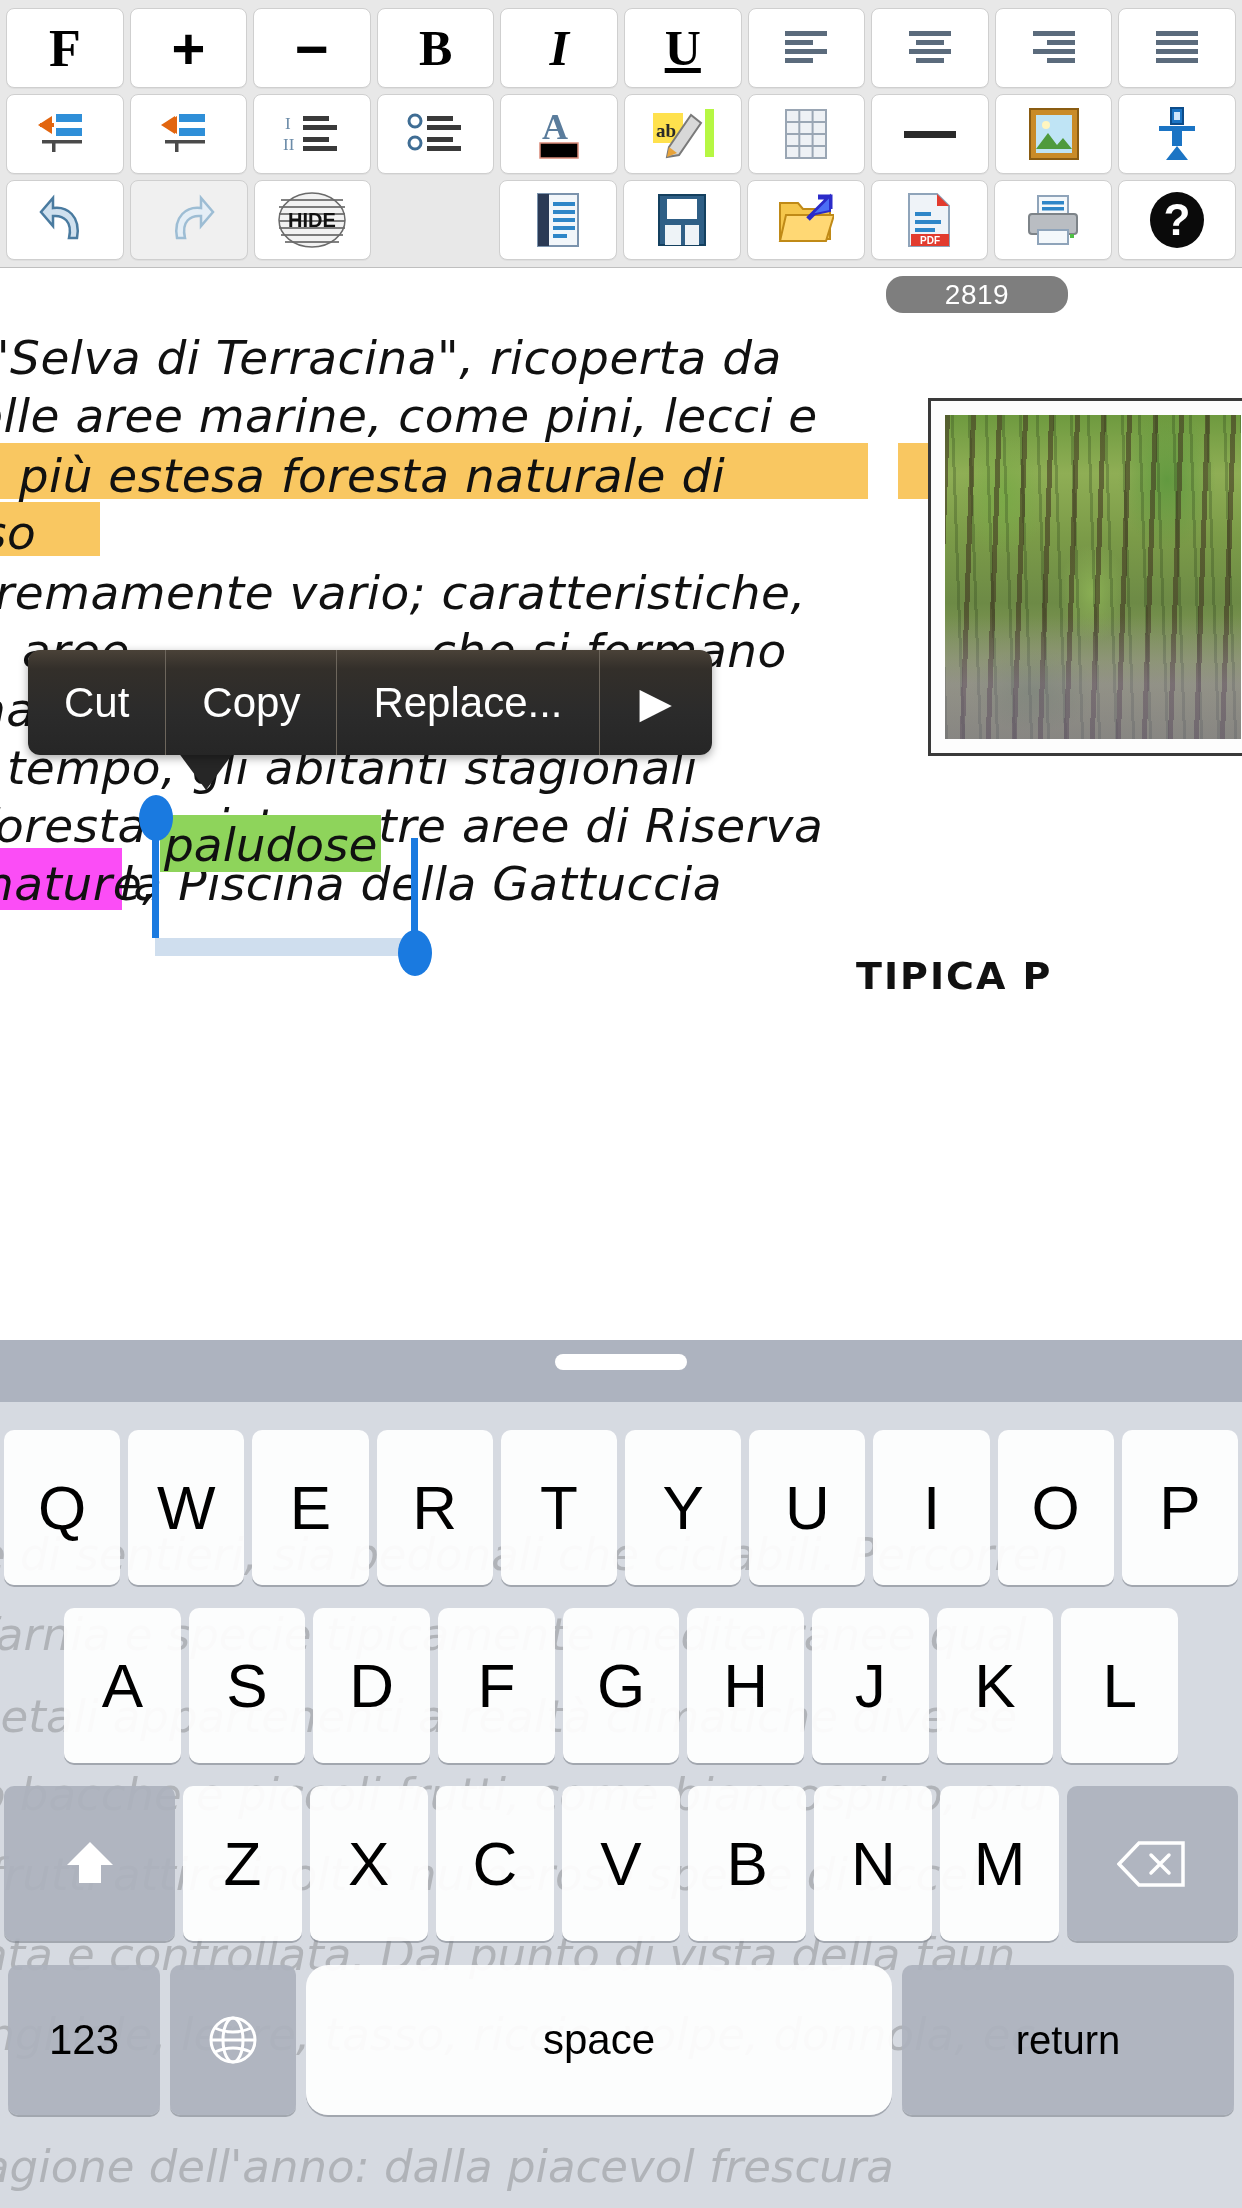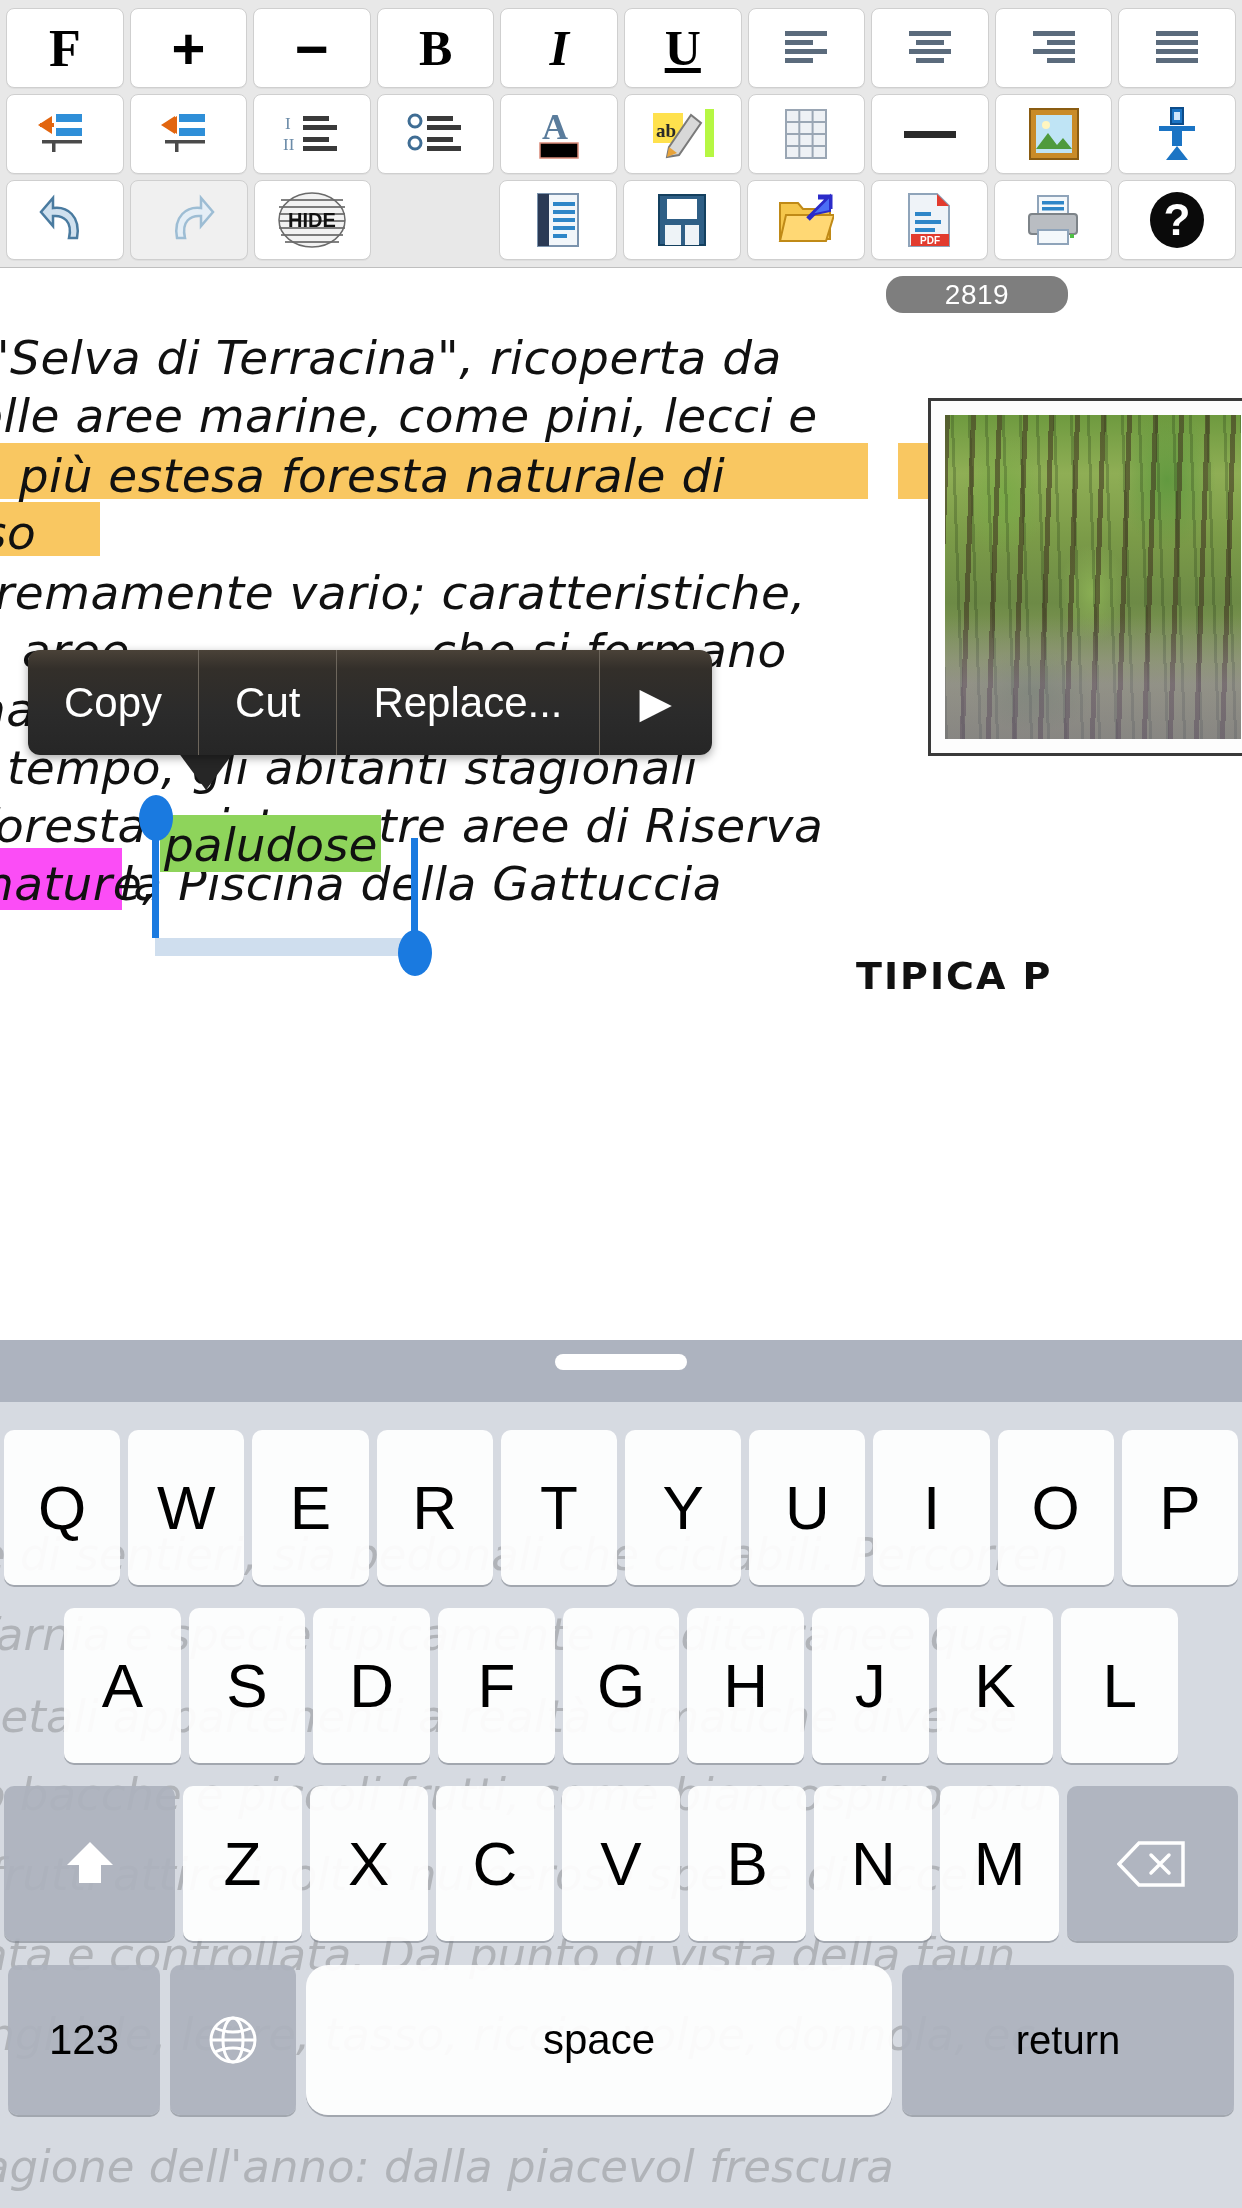--- a/index.html
+++ b/index.html
@@ -486,22 +486,22 @@
 
 <div id="sel-underline"></div>
 <div id="sel-word">paludose</div>
 <div class="sel-bar left"></div>
 <div class="sel-bar right"></div>
 <div class="sel-knob top"></div>
 <div class="sel-knob bot"></div>
 
 <div id="ctx-tail"></div>
 <div id="ctx">
+  <div class="ctx-item">Cut</div>
   <div class="ctx-item">Copy</div>
-  <div class="ctx-item">Cut</div>
   <div class="ctx-item">Replace...</div>
   <div class="ctx-item ctx-arrow-item">▶</div>
 </div>
 
 <div id="kb">
 
   <div style="position:absolute;left:0;top:0;width:1242px;height:62px;background:#adb3bf;"></div>
   <div id="kb-grabber"></div>
 
   <div class="ghost" style="top:188px;left:-22px;">e di sentieri, sia pedonali che ciclabili. Percorren</div>

